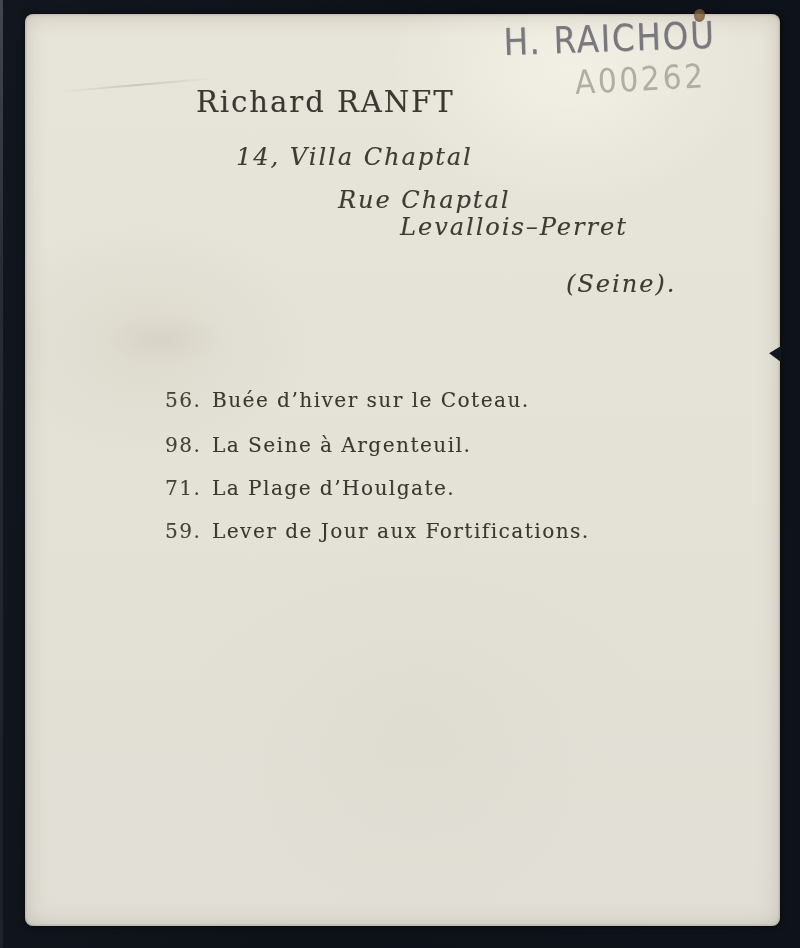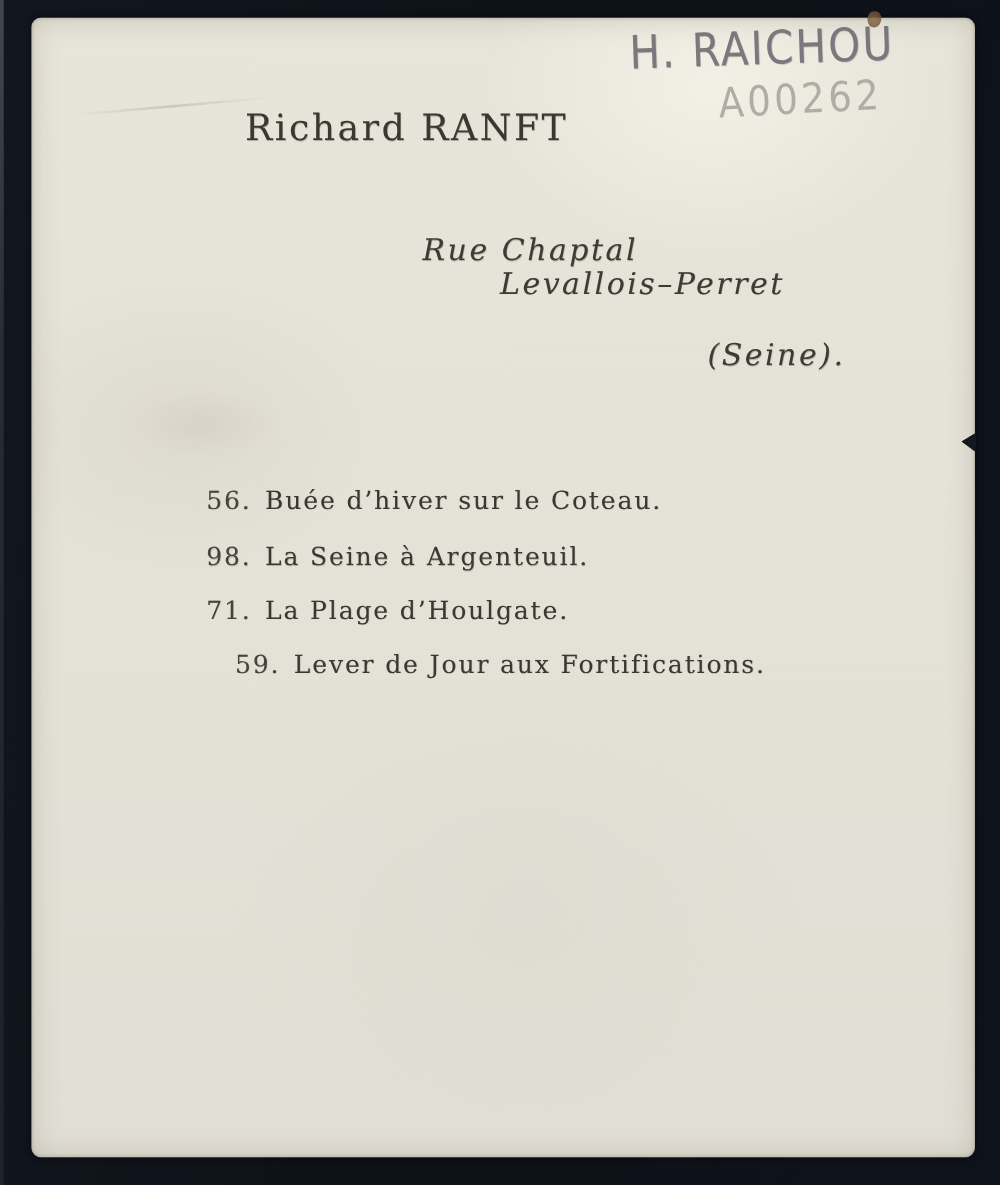--- a/index.html
+++ b/index.html
@@ -77,21 +77,21 @@
     text-shadow: 0.4px 0.4px 0.6px rgba(58,56,49,0.3);
   }
   .entry .num {
     display: inline-block;
     width: 47px;
     color: #45433a;
   }
   .entry-0 { top: 376px; }
   .entry-1 { top: 421px; }
   .entry-2 { top: 464px; }
-  .entry-3 { top: 507px; margin-left: 23px; }
+  .entry-3 { top: 507px; }
   .handwritten {
     position: absolute;
     font-family: "DejaVu Sans", "Liberation Sans", sans-serif;
     line-height: 1;
     white-space: nowrap;
     transform-origin: left top;
   }
   .hw-name {
     left: 478px;
     top: 10px;
@@ -155,20 +155,21 @@
 <div class="scan">
   <div class="scan-edge-sliver"></div>
 
   <div class="card">
 
     <div class="paper-crease"></div>
     <div class="paper-smudge"></div>
 
     <div class="printed artist-name">Richard RANFT</div>
 
+    <div class="printed addr addr-0">14, Villa Chaptal</div>
     <div class="printed addr addr-1">Rue Chaptal</div>
     <div class="printed addr addr-2">Levallois–Perret</div>
     <div class="printed addr addr-3">(Seine).</div>
 
     <div class="entry entry-0">
       <span class="num">56.</span><span class="title">Buée d’hiver sur le Coteau.</span>
     </div>
     <div class="entry entry-1">
       <span class="num">98.</span><span class="title">La Seine à Argenteuil.</span>
     </div>

